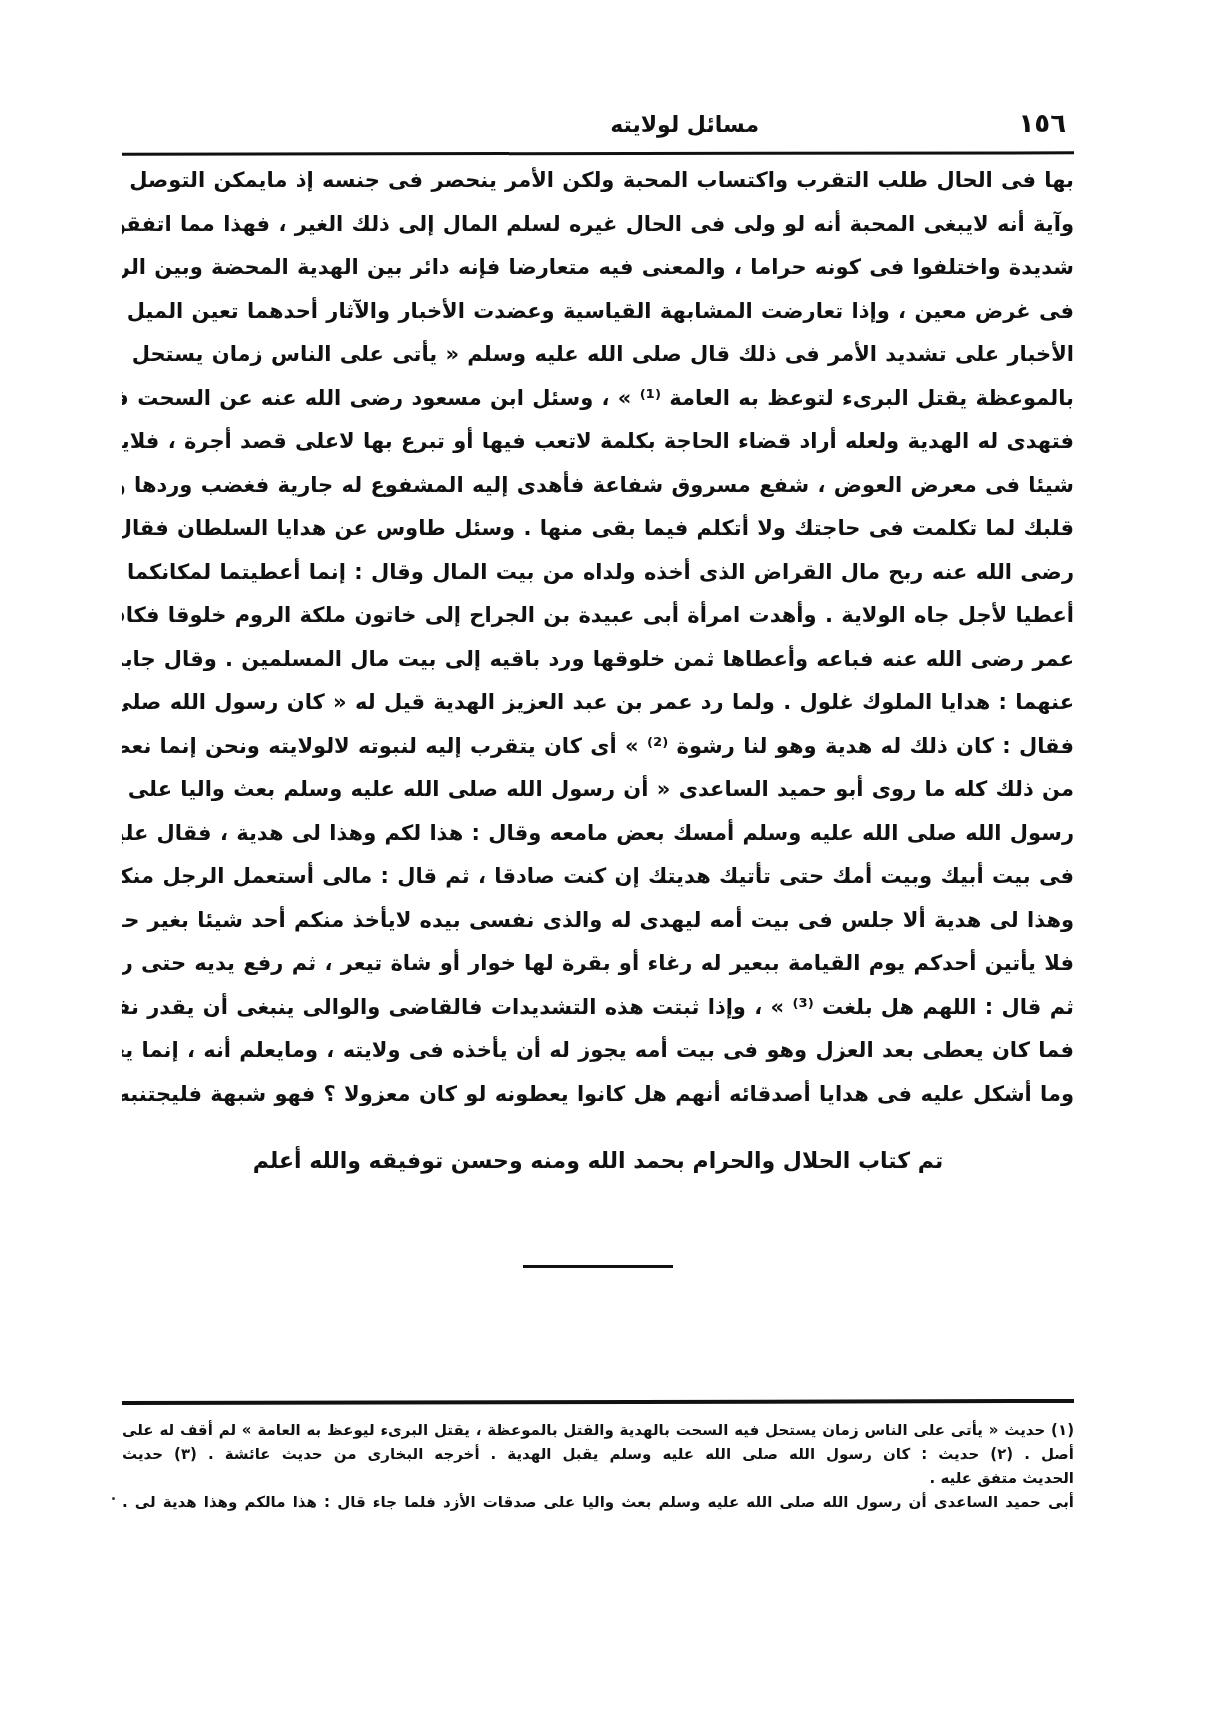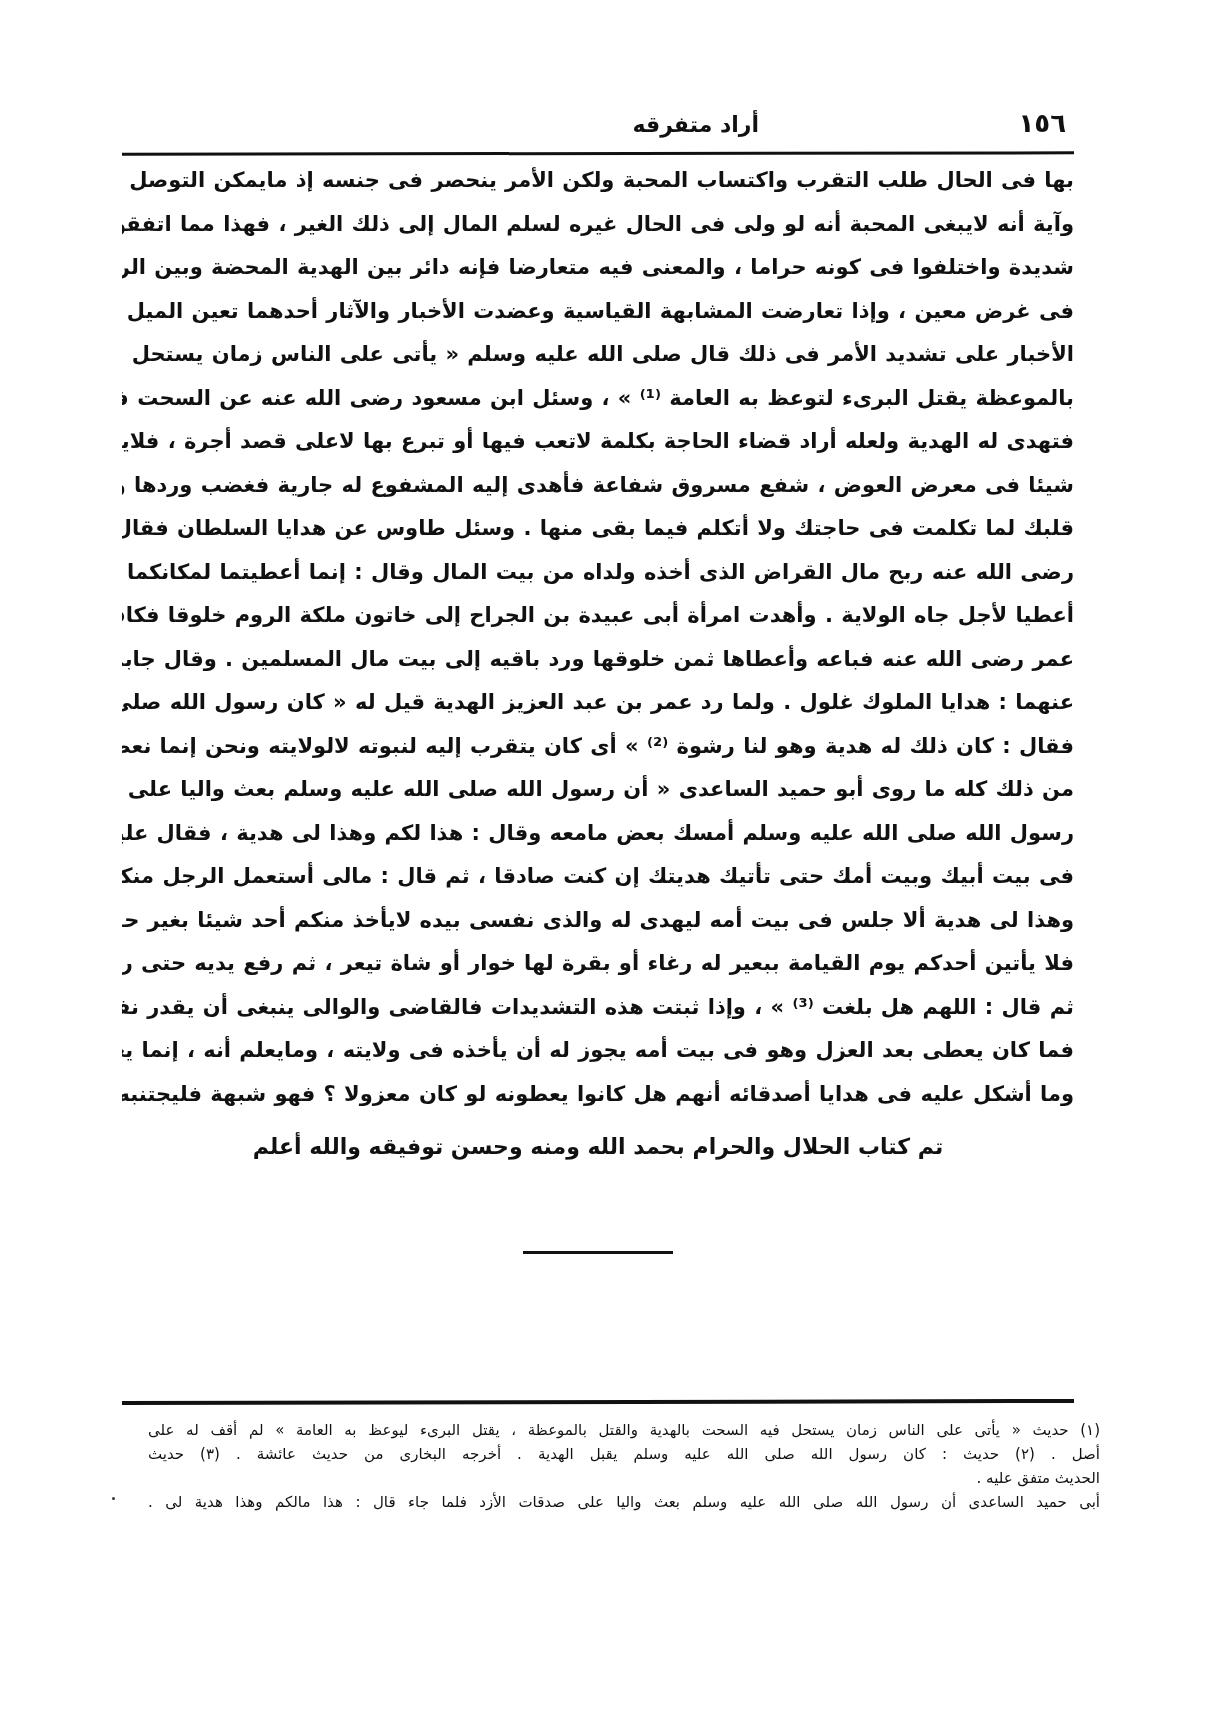--- a/index.html
+++ b/index.html
@@ -65,21 +65,21 @@
       overflow: hidden;
     }
     .body-text .line.last {
       text-align-last: right;
     }
     .colophon {
       direction: rtl;
       text-align: center;
       font-size: 22px;
       font-weight: bold;
-      margin-top: 18px;
+      margin-top: 32px;
     }
     .divider-short {
       width: 150px;
       height: 3px;
       background: #111111;
       margin: 92px auto 0 auto;
     }
     .rule-footnote {
       position: absolute;
       left: 0;
@@ -90,22 +90,21 @@
       transform: rotate(-0.12deg);
     }
     .footnotes {
       position: absolute;
       left: 0;
       top: 1318px;
       width: 952px;
       direction: rtl;
       font-size: 15px;
       line-height: 24px;
-      font-weight: normal;
-      margin-left: 26px;
+      font-weight: bold;
     }
     .footnotes .fn-line {
       display: block;
       white-space: nowrap;
       text-align: justify;
       text-align-last: justify;
       overflow: hidden;
     }
     .footnotes .fn-line.last {
       text-align-last: right;
@@ -120,21 +119,21 @@
       background: #333333;
     }
   </style>
 </head>
 <body>
 
 <div class="page">
 
   <div class="header">
     <span class="page-number">١٥٦</span>
-    <span class="running-title">أراد متفرقه</span>
+    <span class="running-title">مسائل لولايته</span>
   </div>
 
   <div class="rule-top"></div>
 
   <div class="body-text">
     <span class="line">بها فى الحال طلب التقرب واكتساب المحبة ولكن الأمر ينحصر فى جنسه إذ مايمكن التوصل إليه بالآيات لايخفى</span>
     <span class="line">وآية أنه لايبغى المحبة أنه لو ولى فى الحال غيره لسلم المال إلى ذلك الغير ، فهذا مما اتفقوا على أن الكراهة فيه</span>
     <span class="line">شديدة واختلفوا فى كونه حراما ، والمعنى فيه متعارضا فإنه دائر بين الهدية المحضة وبين الرشوة المبذوله فى مقابلة جاه</span>
     <span class="line">فى غرض معين ، وإذا تعارضت المشابهة القياسية وعضدت الأخبار والآثار أحدهما تعين الميل إليه ، وقد دلت</span>
     <span class="line">الأخبار على تشديد الأمر فى ذلك قال صلى الله عليه وسلم « يأتى على الناس زمان يستحل فيه السحت بالهدية والقتل</span>

